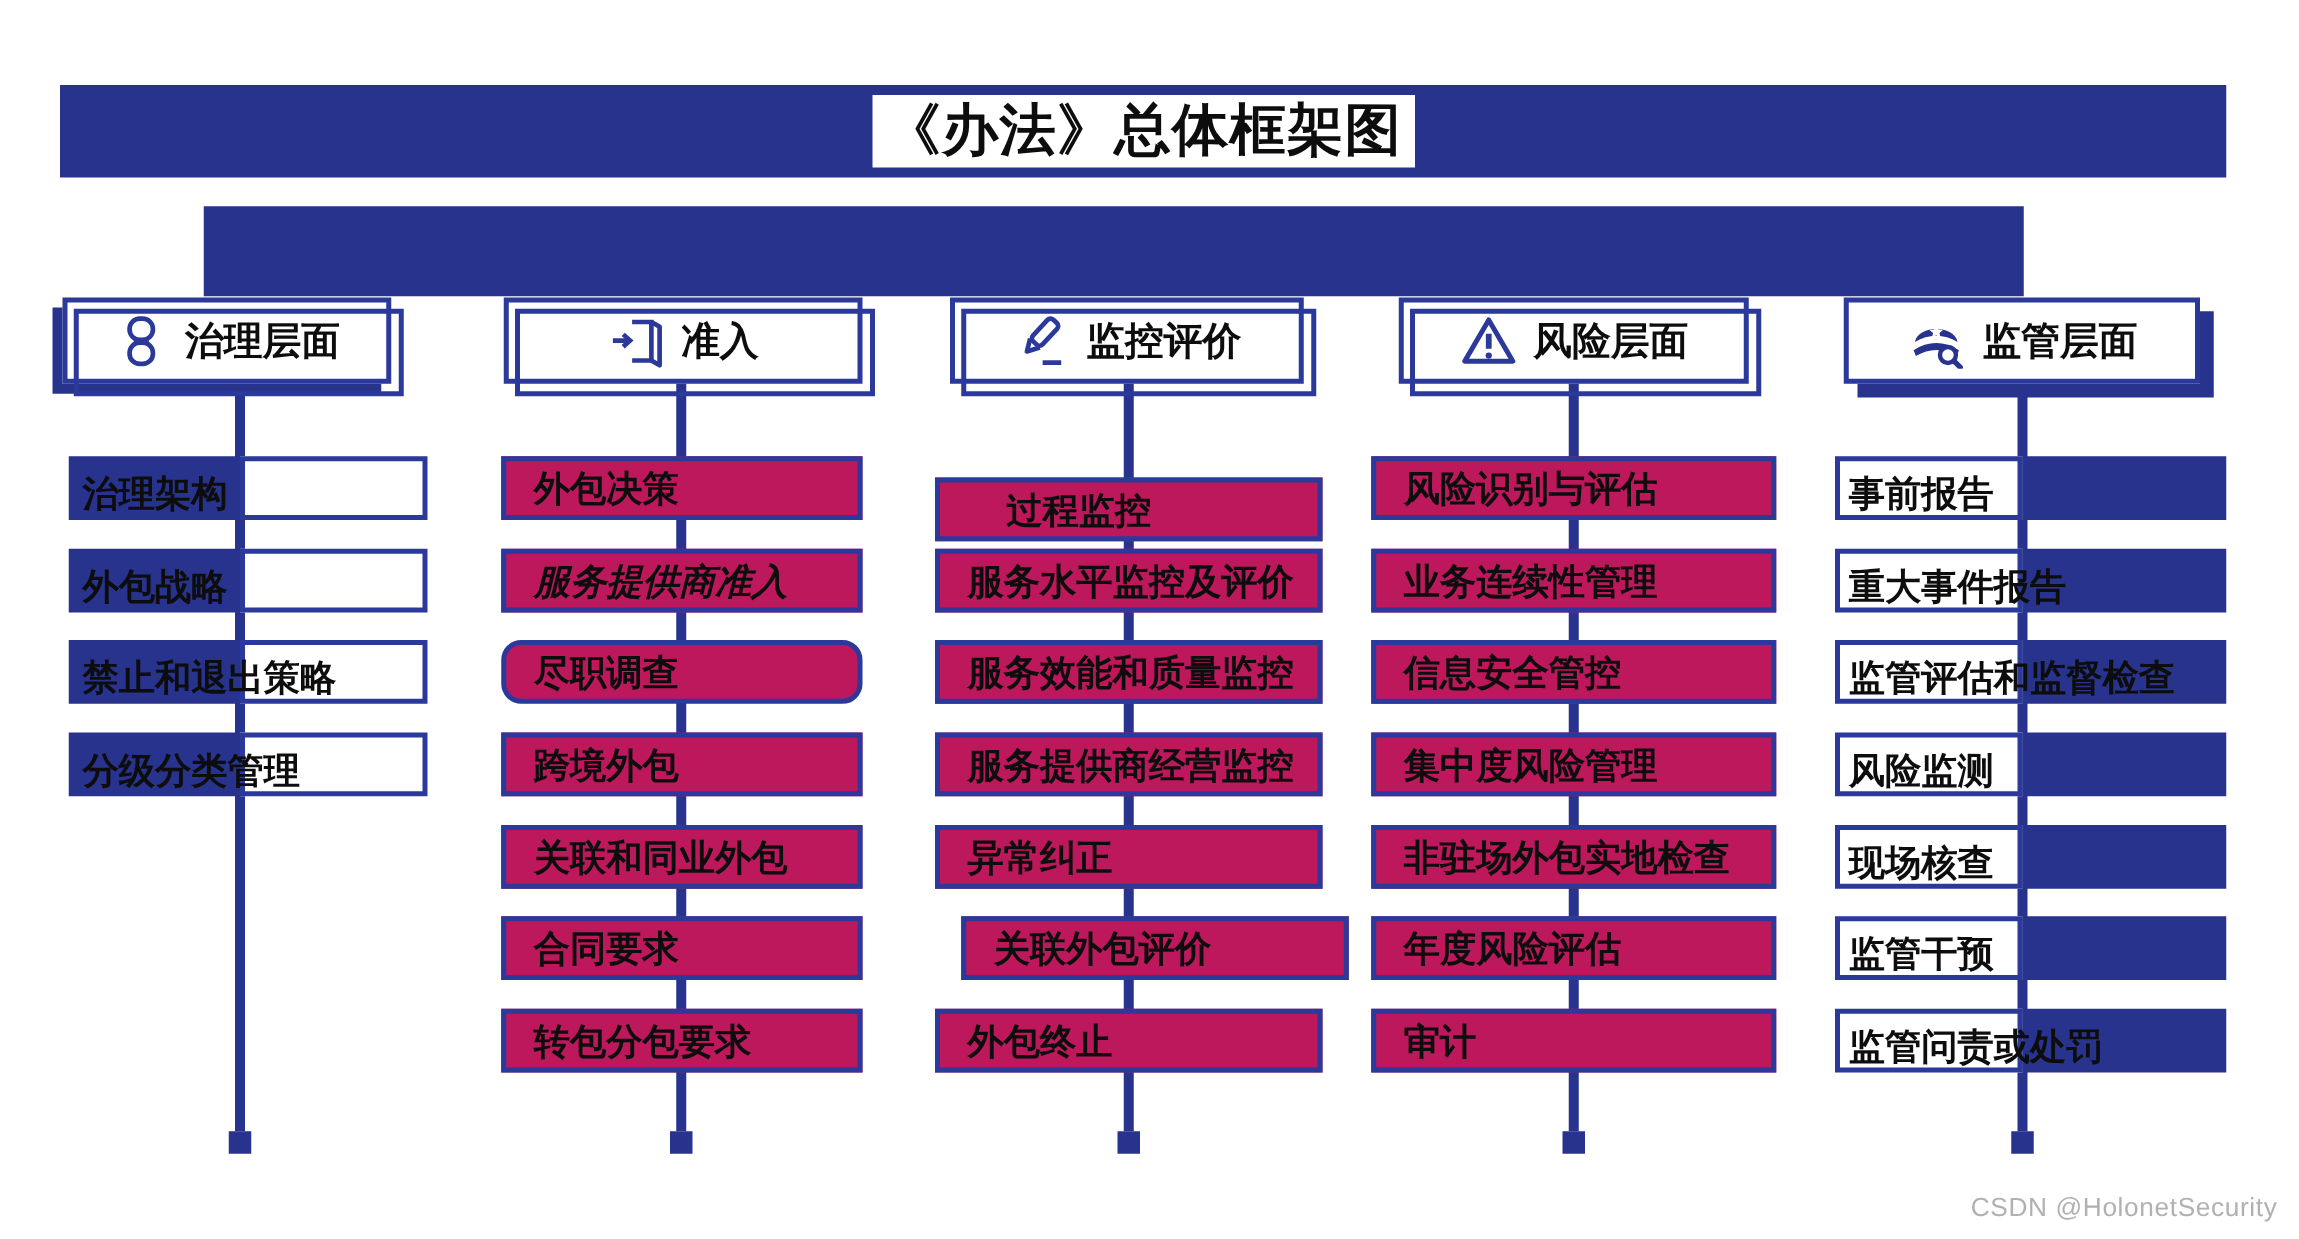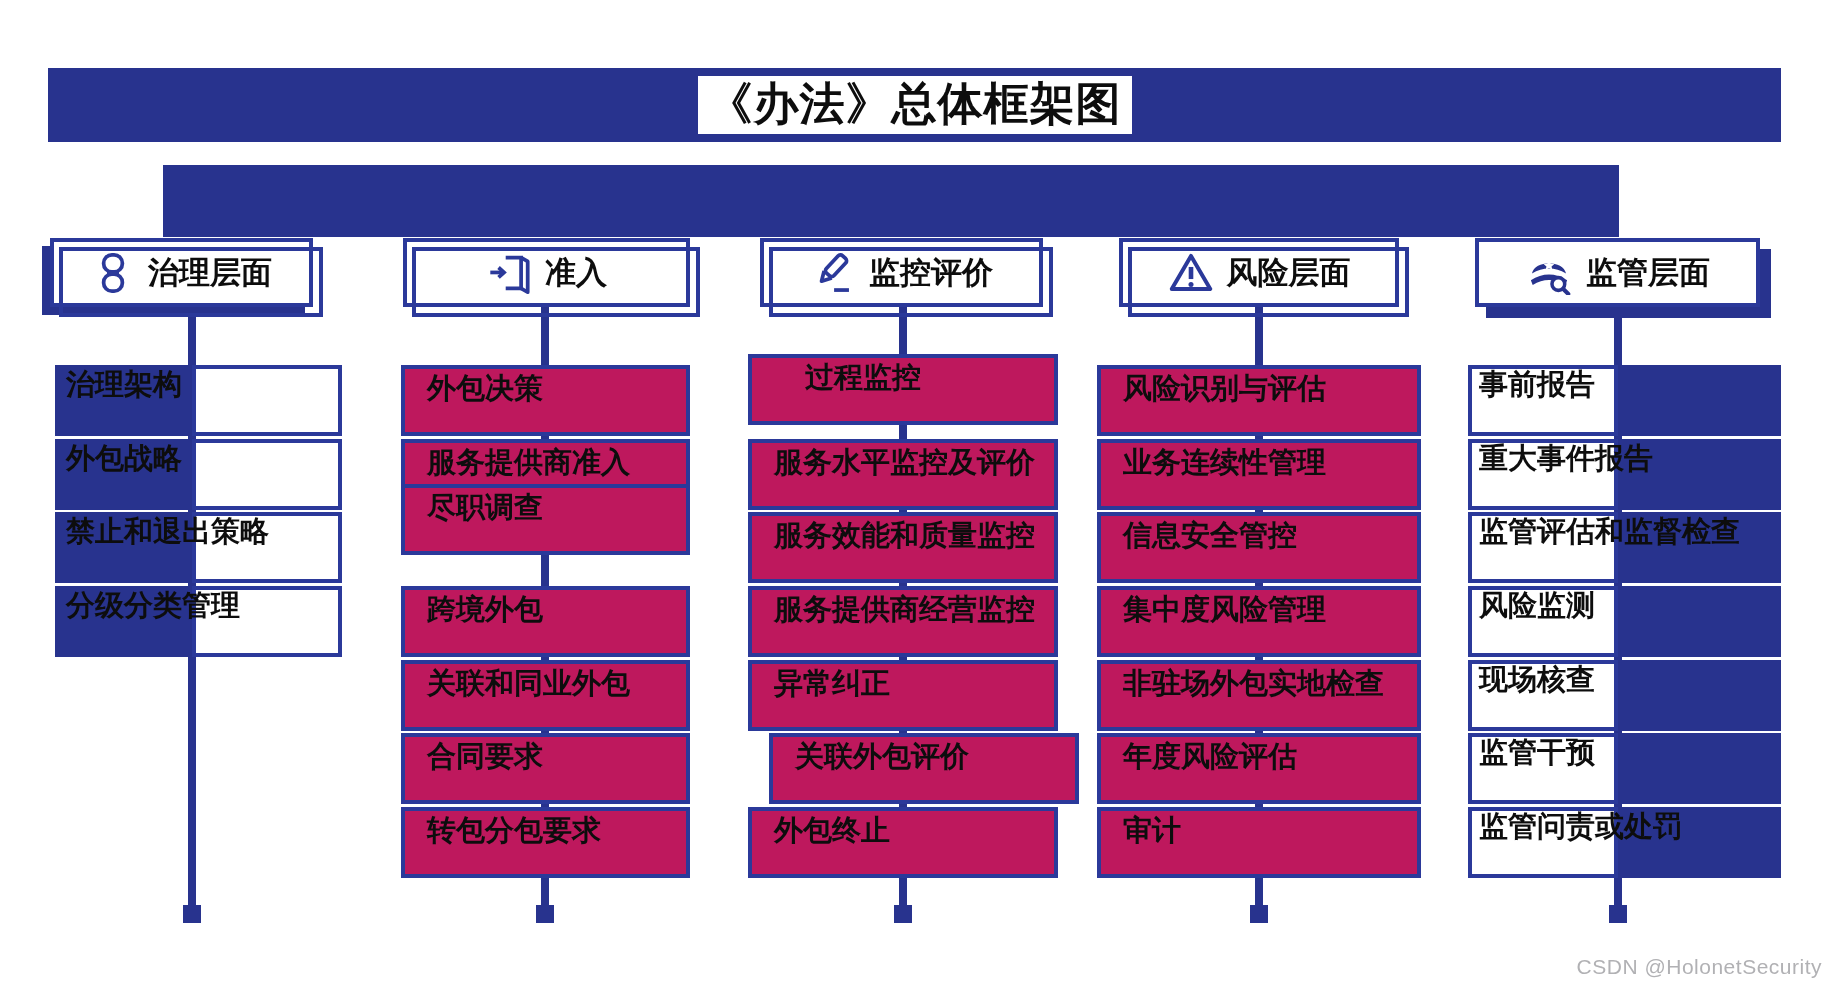--- a/index.html
+++ b/index.html
@@ -44,22 +44,22 @@
   .header::after{ 
     content:"";position:absolute;top:5px;left:5px;right:-14px;bottom:-14px;
     border:4px solid var(--bd);z-index:-1;
   }
   .header.no-echo::after{display:none;}
   .header.shadow-left{box-shadow:-8px 8px 0 0 var(--bl);}
   .header.shadow-right{box-shadow:11px 11px 0 0 var(--bl);}
   .header svg{flex:0 0 auto;}
   
   .item{
-    position:absolute;height:71px;z-index:2;box-sizing:border-box;
-    display:flex;align-items:flex-start;
+    position:absolute;height:51px;z-index:2;box-sizing:border-box;
+    display:flex;align-items:flex-end;
     font-size:29px;font-weight:bold;color:var(--tx);white-space:nowrap;
   }
   .item.plain{background:#be185d;border:4px solid var(--bd);padding-left:11px;}
   .item .label{position:relative;z-index:2;padding-left:11px;}
   .item .blue-part,.item .white-part{position:absolute;top:0;bottom:0;}
   .item.split-left .blue-part{left:0;width:137px;background:var(--bl);}
   .item.split-left .white-part{left:137px;right:0;background:#fff;border:4px solid var(--bd);box-sizing:border-box;}
   .item.split-right .white-part{left:0;width:150px;background:#fff;border:4px solid var(--bd);box-sizing:border-box;}
   .item.split-right .blue-part{left:150px;right:0;background:var(--bl);}
   
@@ -118,24 +118,24 @@
             <path d="M31 6 L37 9.5 V37.5 L31 34" stroke="#2b399a" stroke-width="3.4" fill="none" stroke-linejoin="round"></path>
             <line x1="3" y1="19.5" x2="14.5" y2="19.5" stroke="#2b399a" stroke-width="3.4" fill="none"></line>
             <path d="M10.5 15 L15.5 19.5 L10.5 24" stroke="#2b399a" stroke-width="3.4" fill="none"></path>
           </svg>
         </span>
         <span class="hlabel">准入</span>
       </div>
       <div class="item plain" style="left: 401px; top: 365px; width: 289px;">
         <span class="label">外包决策</span>
       </div>
-      <div class="item plain" style="left: 401px; top: 439px; width: 289px;">
+      <div class="item plain" style="left: 401px; top: 439px; width: 289px; font-style: italic;">
         <span class="label">服务提供商准入</span>
       </div>
-      <div class="item plain" style="left: 401px; top: 484px; width: 289px;">
+      <div class="item plain" style="left: 401px; top: 512px; width: 289px; border-radius: 16px;">
         <span class="label">尽职调查</span>
       </div>
       <div class="item plain" style="left: 401px; top: 586px; width: 289px; font-family: Liberation Serif, serif;">
         <span class="label">跨境外包</span>
       </div>
       <div class="item plain" style="left: 401px; top: 660px; width: 289px;">
         <span class="label">关联和同业外包</span>
       </div>
       <div class="item plain" style="left: 401px; top: 733px; width: 289px;">
         <span class="label">合同要求</span>
@@ -150,21 +150,21 @@
           <svg width="46" height="44" viewBox="0 0 40 40">
             <g transform="rotate(43 20 16)">
               <rect x="15.5" y="1.5" width="9.5" height="21.5" rx="3" stroke="#2b399a" stroke-width="3.4" fill="none"></rect>
               <path d="M15.5 23 L20.2 31.5 L25 23" stroke="#2b399a" stroke-width="3.4" fill="none" stroke-linejoin="round"></path>
             </g>
             <line x1="21" y1="35.5" x2="34.5" y2="35.5" stroke="#2b399a" stroke-width="3.4" fill="none"></line>
           </svg>
         </span>
         <span class="hlabel">监控评价</span>
       </div>
-      <div class="item plain" style="left: 748px; top: 354px; width: 310px; padding-left: 42px;">
+      <div class="item plain" style="left: 748px; top: 382px; width: 310px; padding-left: 42px;">
         <span class="label">过程监控</span>
       </div>
       <div class="item plain" style="left: 748px; top: 439px; width: 310px;">
         <span class="label">服务水平监控及评价</span>
       </div>
       <div class="item plain" style="left: 748px; top: 512px; width: 310px;">
         <span class="label">服务效能和质量监控</span>
       </div>
       <div class="item plain" style="left: 748px; top: 586px; width: 310px;">
         <span class="label">服务提供商经营监控</span>

